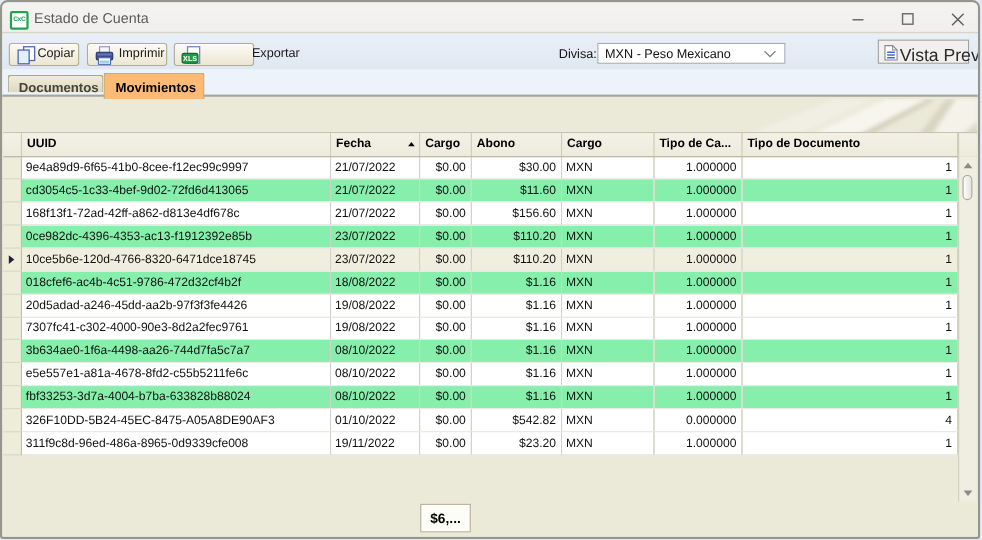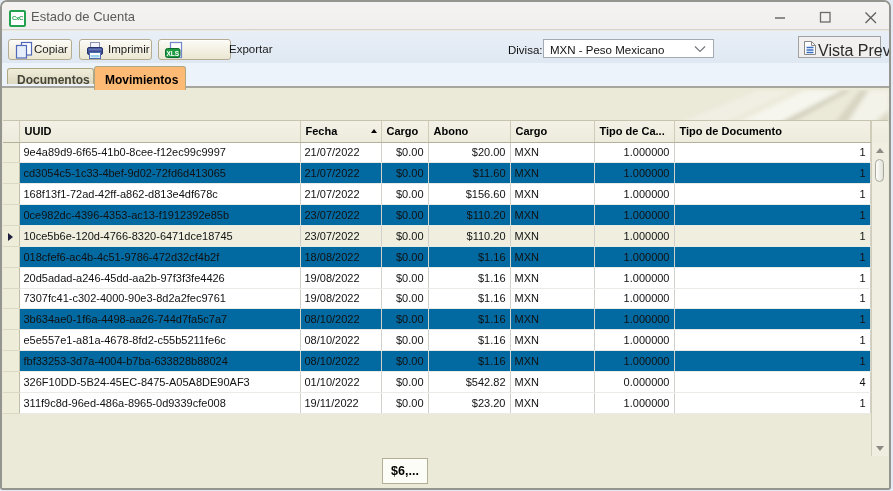--- a/index.html
+++ b/index.html
@@ -44,21 +44,21 @@
 #panel { position:absolute; left:0; top:88px; width:887px; height:398px; background:#ebe9d8; }
 #swoosh { position:absolute; right:0; top:0; }
 
 #grid { position:absolute; left:1px; top:30px; border-top:1px solid #c6c3ae; }
 table { border-collapse:collapse; table-layout:fixed; }
 td,th { overflow:hidden; white-space:nowrap; padding:0; }
 th { height:21px; background:linear-gradient(#f3f1e6,#edebdc); border-right:1px solid #cfccb8; border-bottom:1px solid #b3b09b; font-size:11px; text-align:left; padding-left:5px; color:#000; }
 th.ind { padding:0; }
 td { height:20.87px; font-size:11px; color:#111; border-right:1px solid #d1d1cb; border-bottom:1px solid #eaeae7; padding-left:4px; }
 tr.odd td { background:#fff; }
-tr.even td { background:#0369a1; }
+tr.even td { background:#86efac; }
 tr.sel td { background:#f0efdf; }
 table tr td.ind { background:#eeedda; border-right:1px solid #c2bfa8; border-bottom:1px solid #dbd8c4; padding:0; text-align:center; }
 tr.sel td.ind { background:#eeedda; }
 .r { text-align:right; padding-left:0; padding-right:4px; }
 .arrow { display:inline-block; width:0; height:0; border-top:4px solid transparent; border-bottom:4px solid transparent; border-left:5.5px solid #20203c; vertical-align:middle; }
 #sortArr { position:absolute; left:70px; top:8px; width:0; height:0; border-left:3.5px solid transparent; border-right:3.5px solid transparent; border-bottom:4.5px solid #000; }
 #hdrfiller { position:absolute; left:869px; top:30px; width:17px; height:23px; background:linear-gradient(#f3f1e6,#edebdc); border-top:1px solid #c6c3ae; border-bottom:1px solid #b3b09b; border-left:1px solid #cfccb8; }
 
 #vscroll { position:absolute; left:869px; top:52px; width:17px; height:314px; background:#f0eee1; border-left:1px solid #d0cdba; }
 #vscroll .up { position:absolute; left:4px; top:6px; width:0; height:0; border-left:4px solid transparent; border-right:4px solid transparent; border-bottom:5px solid #8b8b85; }
@@ -175,21 +175,21 @@
           <th>Abono</th>
           <th>Cargo</th>
           <th>Tipo de Ca...</th>
           <th>Tipo de Documento</th>
         </tr>
         <tr class="odd">
               <td class="ind"></td>
               <td>9e4a89d9-6f65-41b0-8cee-f12ec99c9997</td>
               <td>21/07/2022</td>
               <td class="r">$0.00</td>
-              <td class="r">$20.00</td>
+              <td class="r">$30.00</td>
               <td>MXN</td>
               <td class="r">1.000000</td>
               <td class="r">1</td>
             </tr>
         <tr class="even">
               <td class="ind"></td>
               <td>cd3054c5-1c33-4bef-9d02-72fd6d413065</td>
               <td>21/07/2022</td>
               <td class="r">$0.00</td>
               <td class="r">$11.60</td>

